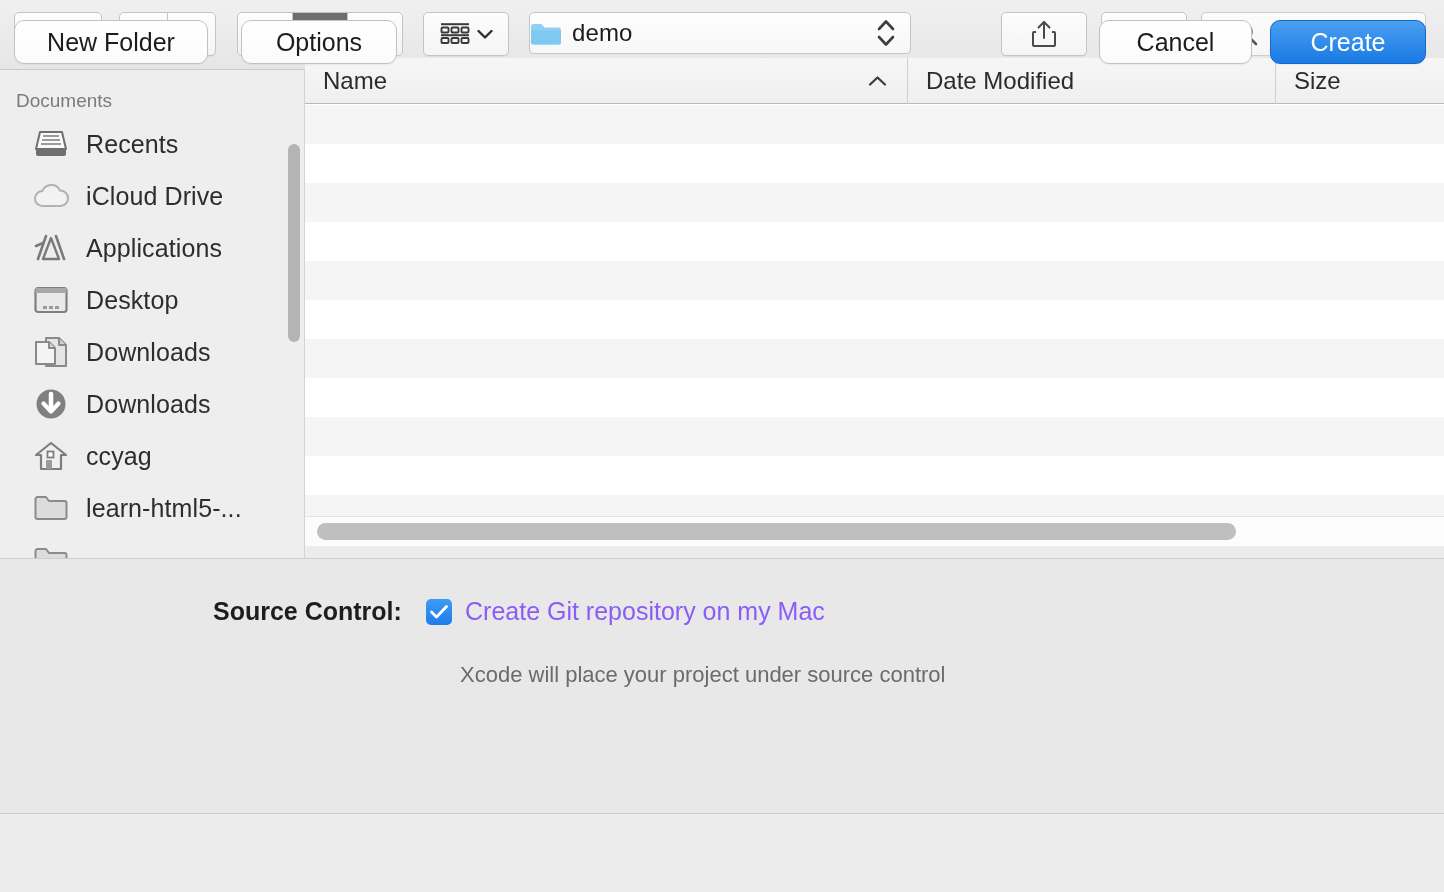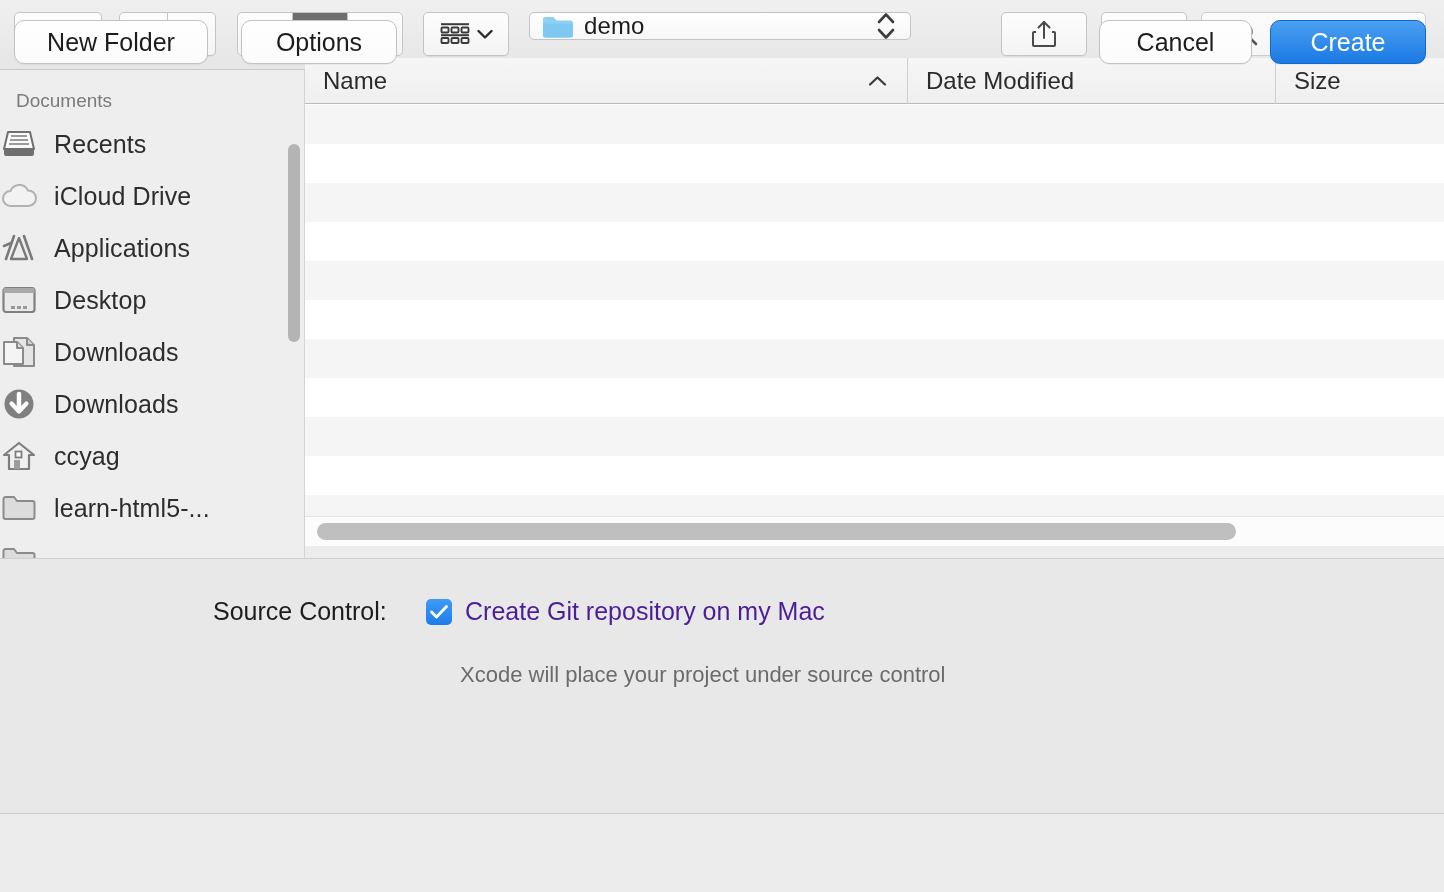--- a/index.html
+++ b/index.html
@@ -35,24 +35,24 @@
       border: 1px solid #c4c4c4; border-radius: 5px; overflow: hidden; display: flex;
       background: linear-gradient(to bottom, #fdfdfd 0%, #f4f4f4 100%); }
   #view-group > div { flex: 1; display: flex; align-items: center; justify-content: center;
       border-right: 1px solid #c4c4c4; }
   #view-group > div:last-child { border-right: none; }
   #view-group .sel { background: #6e6e6e; }
 
   #arrange-btn { position: absolute; left: 423px; top: 12px; width: 86px; gap: 7px; }
 
   #path-popup {
-    position: absolute; left: 529px; top: 12px; width: 382px; height: 28px;
+    position: absolute; left: 529px; top: 12px; width: 382px; height: 42px;
     background: linear-gradient(to bottom, #fefefe 0%, #f7f7f7 100%);
     border: 1px solid #c4c4c4; border-radius: 5px;
-    display: flex; align-items: center; padding: 0 12px;
+    display: flex; align-items: center; padding: 0 0;
   }
   #path-popup .label { font-size: 24px; color: #1b1b1b; margin-left: 10px; letter-spacing: .1px; }
   #path-popup .stepper { position: absolute; right: 14px; top: 50%; transform: translateY(-50%); }
 
   #share-btn { position: absolute; left: 1001px; top: 12px; width: 86px; }
   #tag-btn   { position: absolute; left: 1101px; top: 12px; width: 86px; }
   #search-field {
     position: absolute; left: 1201px; top: 12px; width: 225px; height: 44px;
     background: linear-gradient(to bottom, #fbfbfb 0%, #f6f6f6 100%);
     border: 1px solid #cdcdcd; border-radius: 5px;
@@ -62,21 +62,21 @@
 
   
   .sidebar {
     position: absolute; left: 0; top: 70px; width: 305px; height: 488px;
     background: #eeeeee; overflow: hidden;
   }
   .sb-header {
     font-size: 19px; color: #7b7b7b; padding: 20px 0 6px 16px; font-weight: normal;
   }
   .sb-item {
-    height: 52px; display: flex; align-items: center; gap: 16px;
+    height: 52px; display: flex; align-items: center; padding-left: 32px; gap: 16px;
   }
   .sb-item .lbl { font-size: 25px; color: #2d2d2d; white-space: nowrap; letter-spacing: .1px; }
   .sb-icon { width: 38px; height: 32px; display: flex; align-items: center; justify-content: center; flex: 0 0 38px; }
   .sb-scroll {
     position: absolute; left: 288px; top: 74px; width: 12px; height: 198px;
     background: #b4b4b4; border-radius: 6px;
   }
   .sb-divider { position: absolute; left: 304px; top: 70px; width: 1px; height: 488px; background: #d3d3d3; }
 
   
@@ -109,29 +109,29 @@
     background: #bfbfbf; border-radius: 9px;
   }
 
   
   .options-panel {
     position: absolute; left: 0; top: 558px; width: 1444px; height: 255px;
     background: #e8e8e8; border-top: 1px solid #cfcfcf;
   }
   .sc-label {
     position: absolute; left: 213px; top: 597px; font-size: 25px; color: #1d1d1d;
-    font-weight: normal; white-space: nowrap;
+    font-weight: bold; white-space: nowrap;
   }
   .sc-check {
     position: absolute; left: 426px; top: 599px; width: 26px; height: 26px;
     border-radius: 5px; background: linear-gradient(to bottom, #3e9bf5 0%, #1f7ce8 100%);
     display: flex; align-items: center; justify-content: center;
   }
   .sc-check-label {
-    position: absolute; left: 465px; top: 597px; font-size: 25px; color: #4c1d95; white-space: nowrap;
+    position: absolute; left: 465px; top: 597px; font-size: 25px; color: #8b5cf6; white-space: nowrap;
   }
   .sc-sub {
     position: absolute; left: 460px; top: 634px; font-size: 22px; color: #6b6b6b; white-space: nowrap; margin-top: 28px;
   }
 
   
   .bottom-bar {
     position: absolute; left: 0; top: 813px; width: 1444px; height: 79px;
     background: #ececec; border-top: 1px solid #cccccc;
   }

